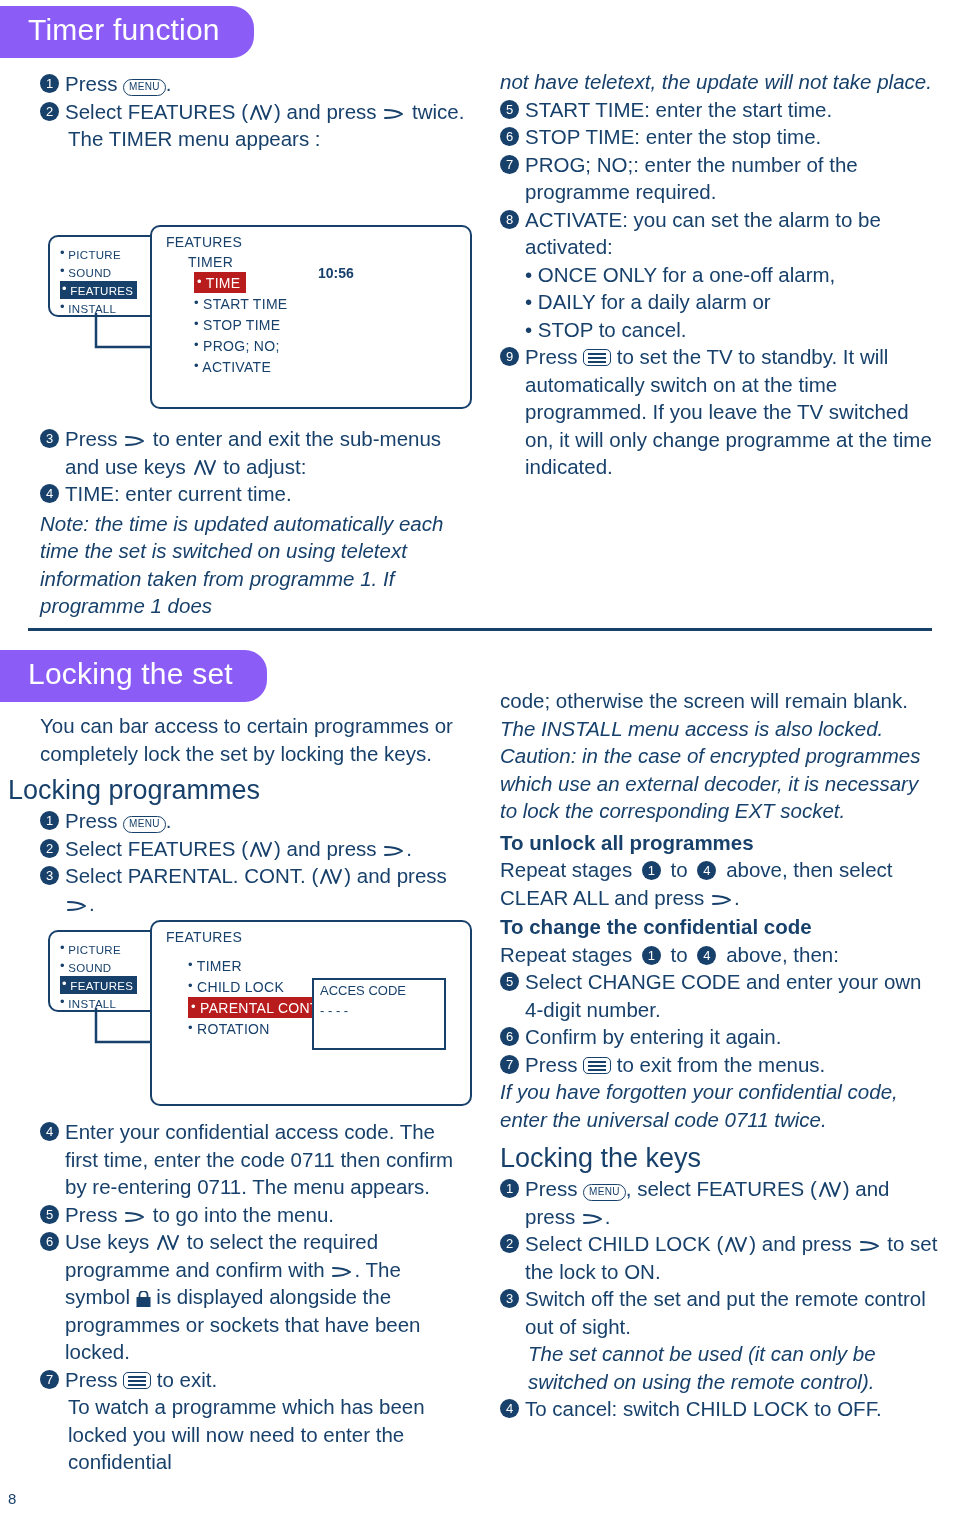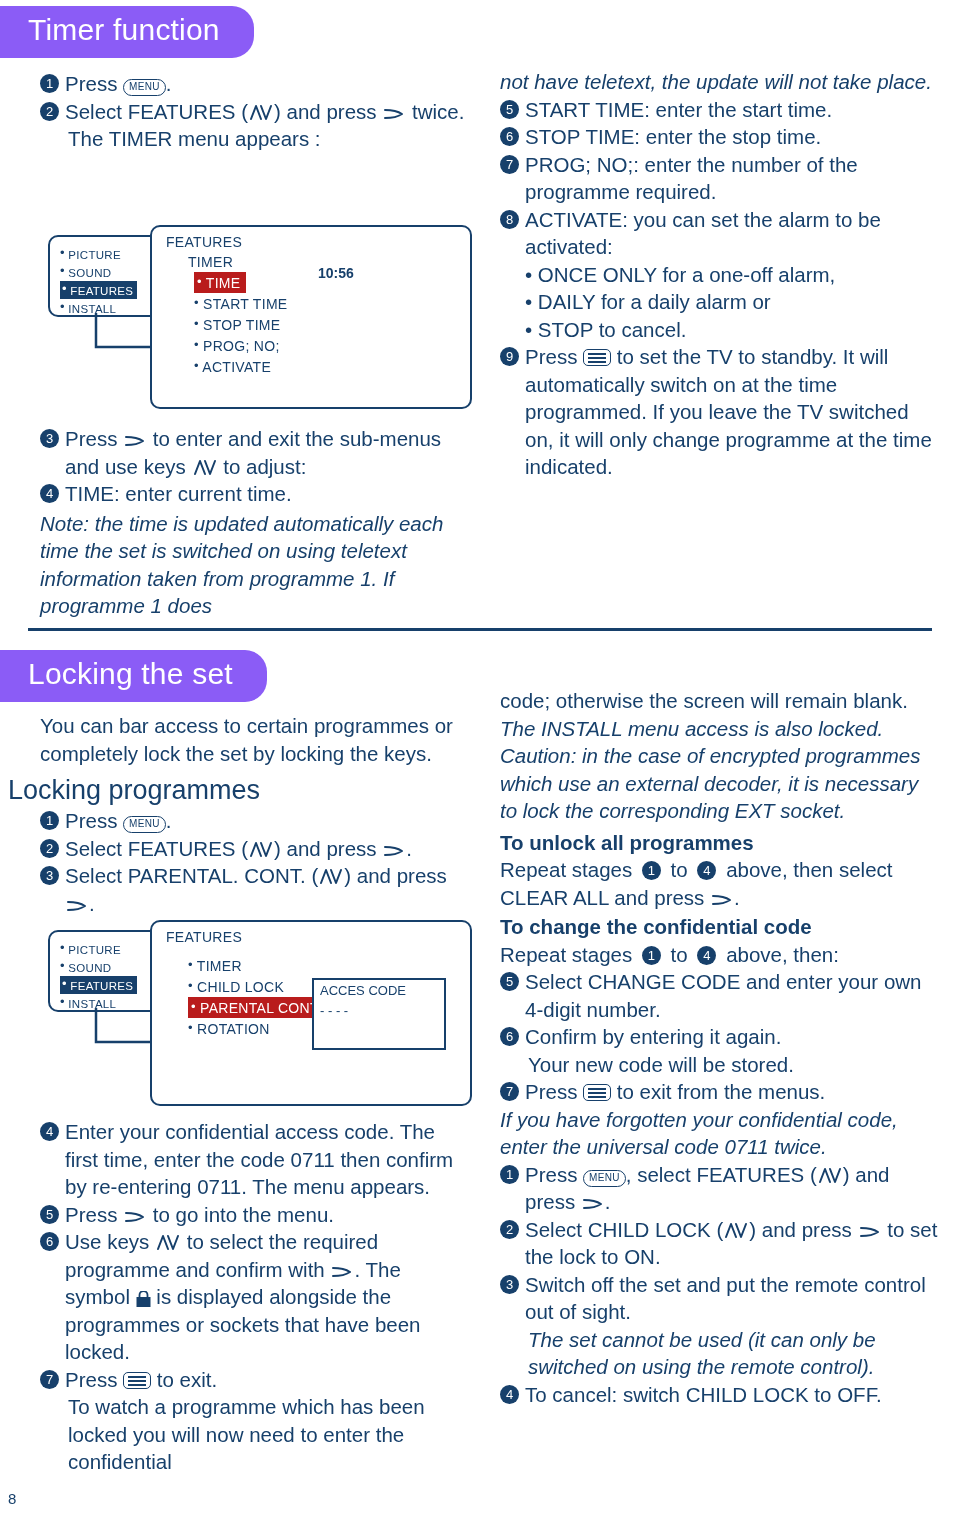--- a/index.html
+++ b/index.html
@@ -403,31 +403,31 @@
     </p>
 
     <div class="row">
       <span class="num">5</span>
       <span class="txt">Select CHANGE CODE and enter your own 4-digit number.</span>
     </div>
     <div class="row">
       <span class="num">6</span>
       <span class="txt">Confirm by entering it again.</span>
     </div>
-    <p style="margin-left:28px;">Your new code will be stored.</p>
     <div class="row">
       <span class="num">7</span>
       <span class="txt">
         <span>Press</span>
         <span class="kbox"></span>
         <span>to exit from the menus.</span>
       </span>
     </div>
     <p class="it">If you have forgotten your confidential code, enter the universal code 0711 twice.</p>
 
+    <p style="font-size:27px;line-height:34px;margin-top:8px;">Locking the keys</p>
 
     <div class="row">
       <span class="num">1</span>
       <span class="txt">
         <span>Press</span>
         <span class="kmenu">MENU</span><span>, select FEATURES (</span><span class="kud"><svg width="26" height="20" viewBox="0 0 26 20">
               <path d="M3 16 L8 3 L13 16" fill="none" stroke="#17406b" stroke-width="2" stroke-linecap="round" stroke-linejoin="round"></path>
               <path d="M13 3 L18 16 L23 3" fill="none" stroke="#17406b" stroke-width="2" stroke-linecap="round" stroke-linejoin="round"></path>
             </svg></span><span>) and press</span>
         <span class="kcur"><svg width="24" height="14" viewBox="0 0 24 14">

